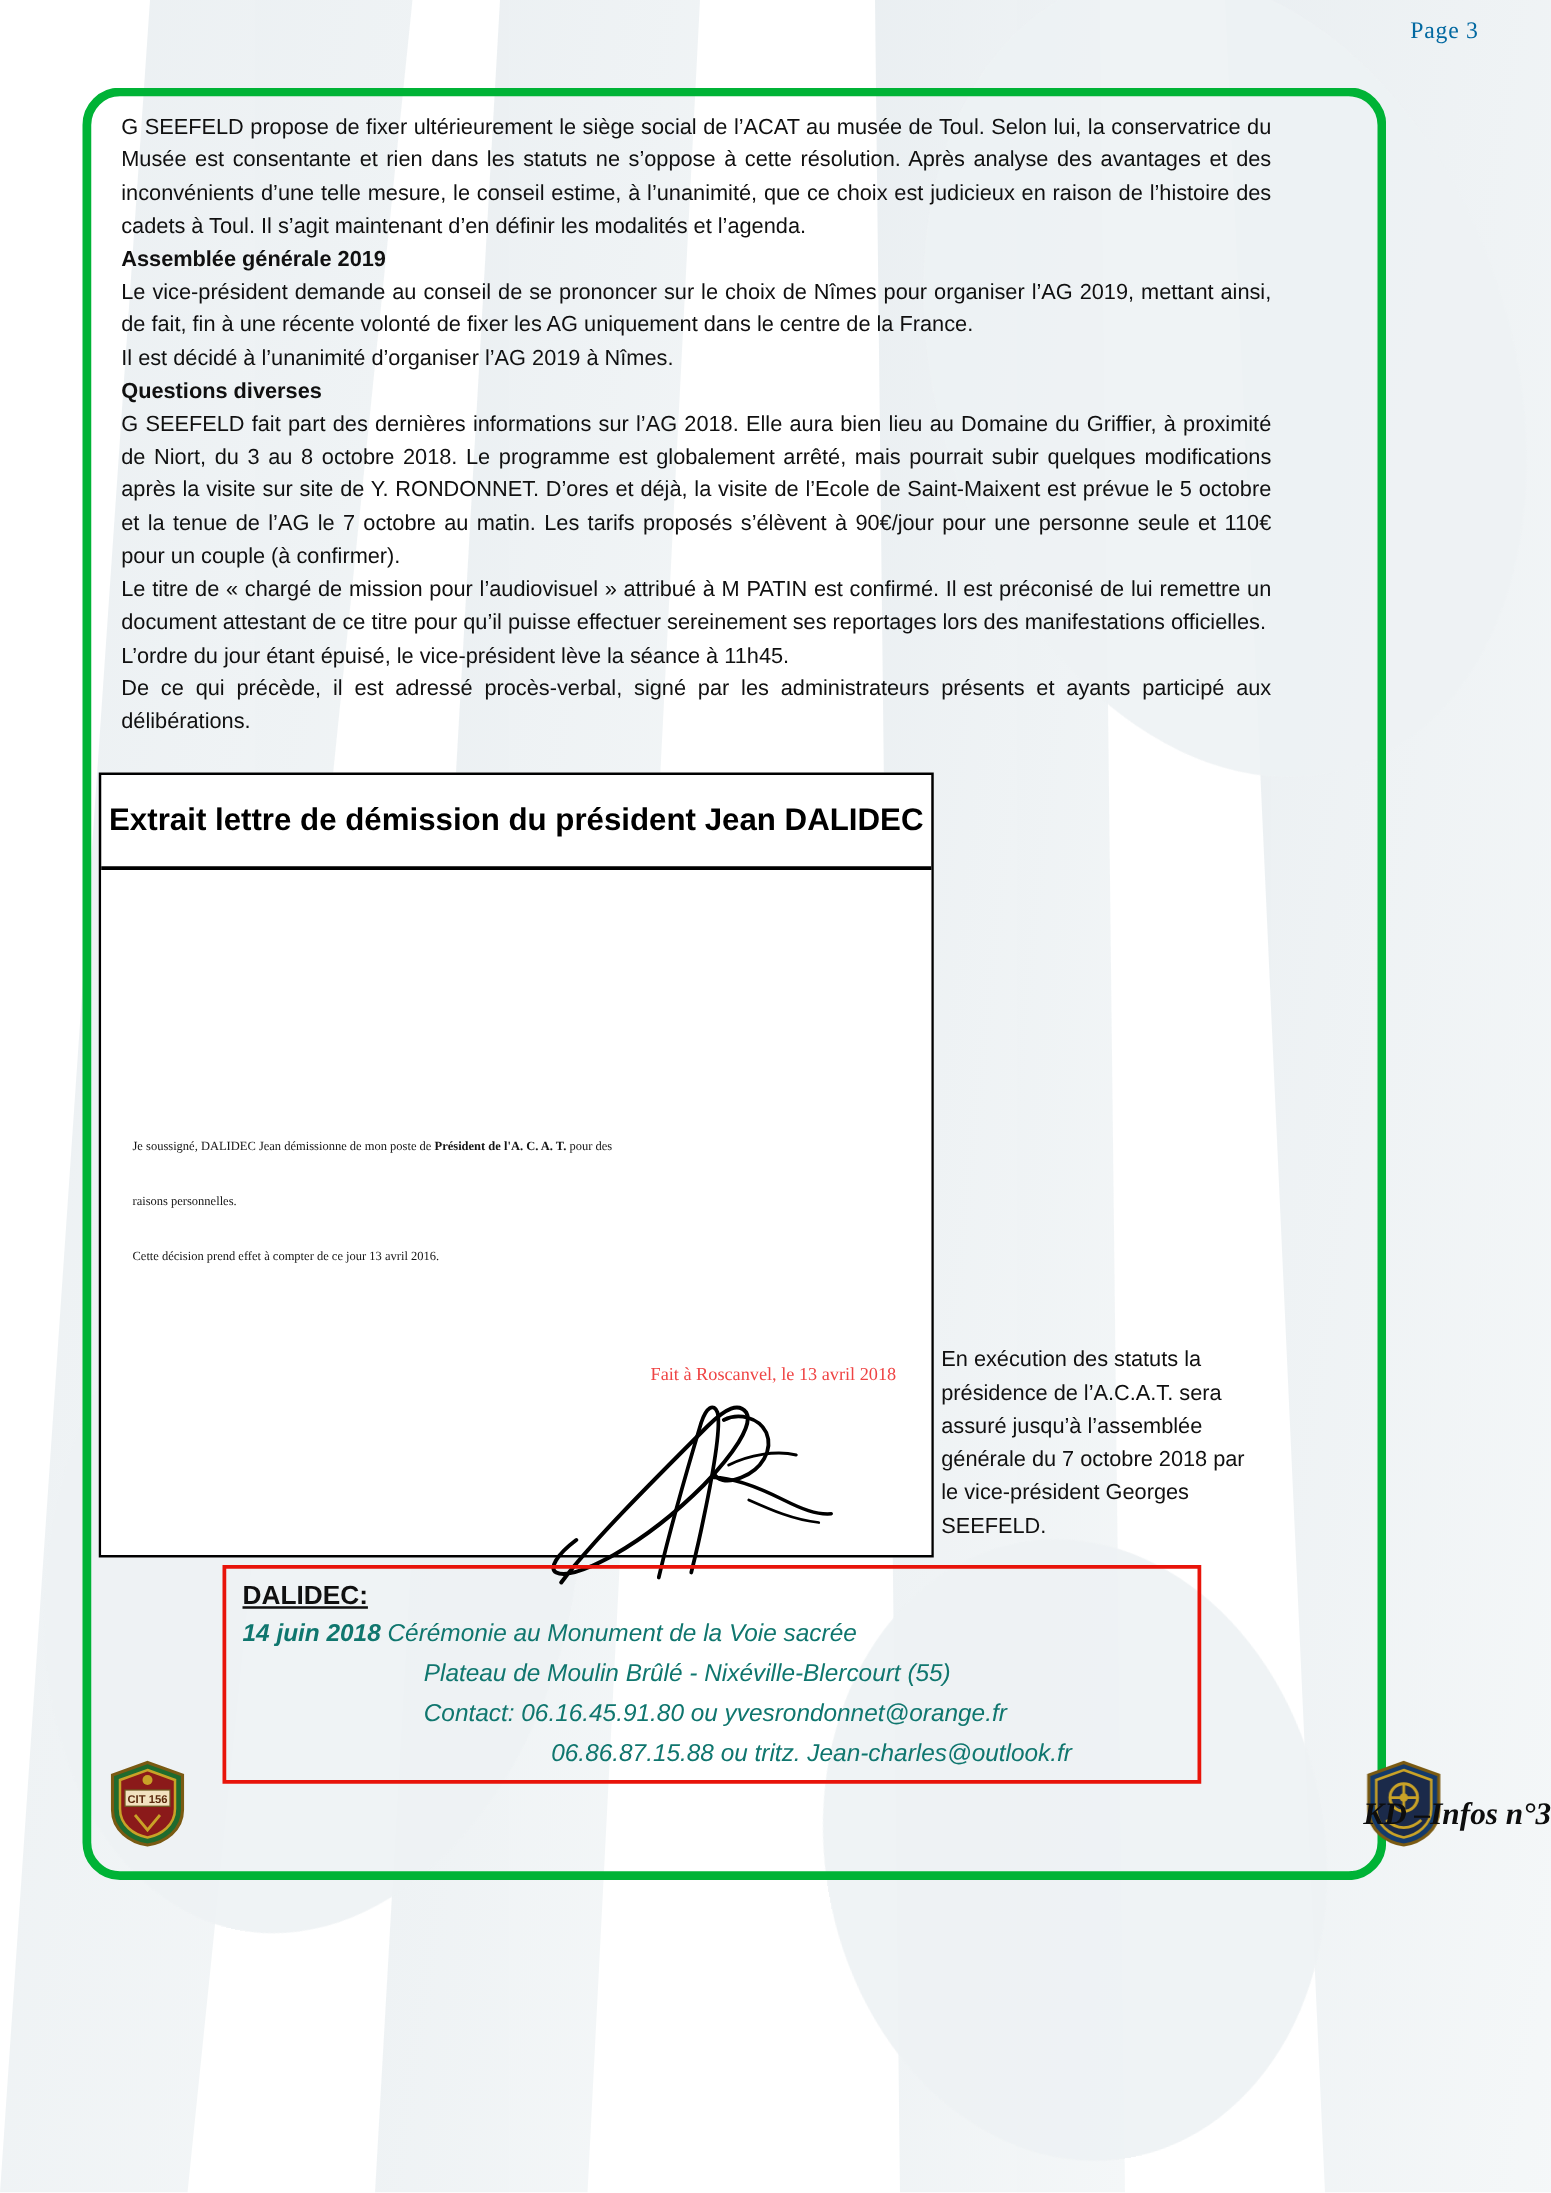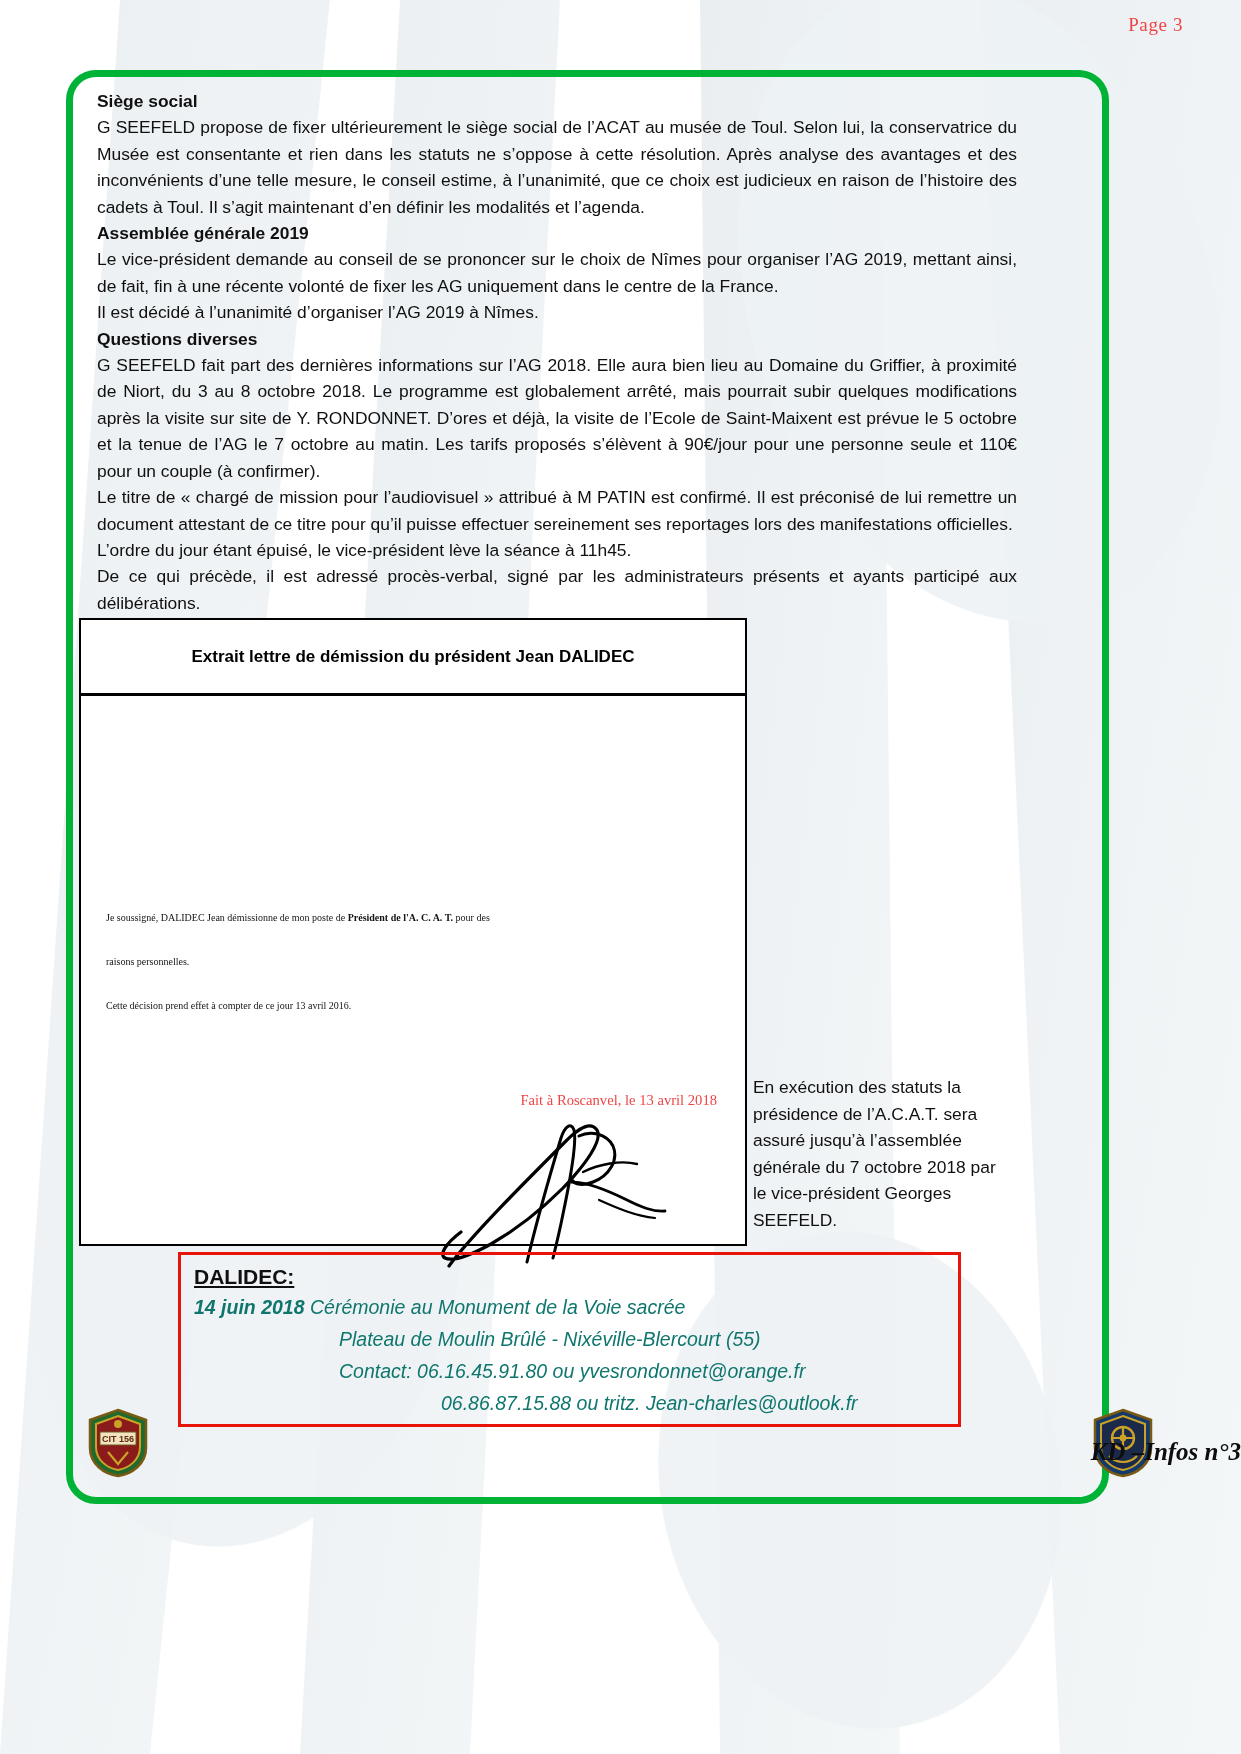--- a/index.html
+++ b/index.html
@@ -22,21 +22,21 @@
     opacity: 1;
   }
 
   
   .page-header {
     position: absolute;
     top: 14px;
     right: 58px;
     font-family: "Liberation Serif", serif;
     font-size: 19px;
-    color: #ef4444;
+    color: #0369a1;
     letter-spacing: 0.6px;
     z-index: 5;
   }
 
   
   .green-frame {
     position: absolute;
     left: 66px;
     top: 70px;
     width: 1043px;
@@ -75,21 +75,21 @@
     height: 628px;
     border: 2px solid #000;
     background: #fff;
     z-index: 4;
   }
   .letter-title {
     height: 76px;
     display: flex;
     align-items: center;
     justify-content: center;
-    font-size: 17px;
+    font-size: 25px;
     font-weight: bold;
     color: #000;
     border-bottom: 3px solid #000;
     background: transparent;
   }
   .letter-scan {
     position: relative;
     height: 548px;
     background: #fff;
     font-family: "Liberation Serif", serif;
@@ -218,21 +218,20 @@
     <ellipse cx="250" cy="1250" rx="210" ry="300" transform="rotate(12 250 1250)"></ellipse>
     <ellipse cx="860" cy="1480" rx="200" ry="250" transform="rotate(-10 860 1480)"></ellipse>
   </g>
 </svg>
 
 <div class="page-header">Page  3</div>
 
 <div class="green-frame"></div>
 
 <div class="body-text">
-  <p class="sec-head">Siège social</p>
   <p>G SEEFELD propose de fixer ultérieurement le siège social de l’ACAT au musée de Toul. Selon lui, la conservatrice du Musée est consentante et rien dans les statuts ne s’oppose à cette résolution. Après analyse des avantages et des inconvénients d’une telle mesure, le conseil estime, à l’unanimité, que ce choix est judicieux en raison de l’histoire des cadets à Toul. Il s’agit maintenant d’en définir les modalités et l’agenda.</p>
 
   <p class="sec-head">Assemblée générale 2019</p>
   <p>Le vice-président demande au conseil de se prononcer sur le choix de Nîmes pour organiser l’AG 2019, mettant ainsi, de fait, fin à une récente volonté de fixer les AG uniquement dans le centre de la France.</p>
   <p class="nojust">Il est décidé à l’unanimité d’organiser l’AG 2019 à Nîmes.</p>
 
   <p class="sec-head">Questions diverses</p>
   <p>G SEEFELD fait part des dernières informations sur l’AG 2018. Elle aura bien lieu au Domaine du Griffier, à proximité de Niort, du 3 au 8 octobre 2018. Le programme est globalement arrêté, mais pourrait subir quelques modifications après la visite sur site de Y. RONDONNET. D’ores et déjà, la visite de l’Ecole de Saint-Maixent est prévue le 5 octobre et la tenue de l’AG le 7 octobre au matin. Les tarifs proposés s’élèvent à 90€/jour pour une personne seule et 110€ pour un couple (à confirmer).</p>
   <p>Le titre de « chargé de mission pour l’audiovisuel » attribué à M PATIN est confirmé. Il est préconisé de lui remettre un document attestant de ce titre pour qu’il puisse effectuer sereinement ses reportages lors des manifestations officielles.</p>
   <p class="nojust">L’ordre du jour étant épuisé, le vice-président lève la séance à 11h45.</p>

